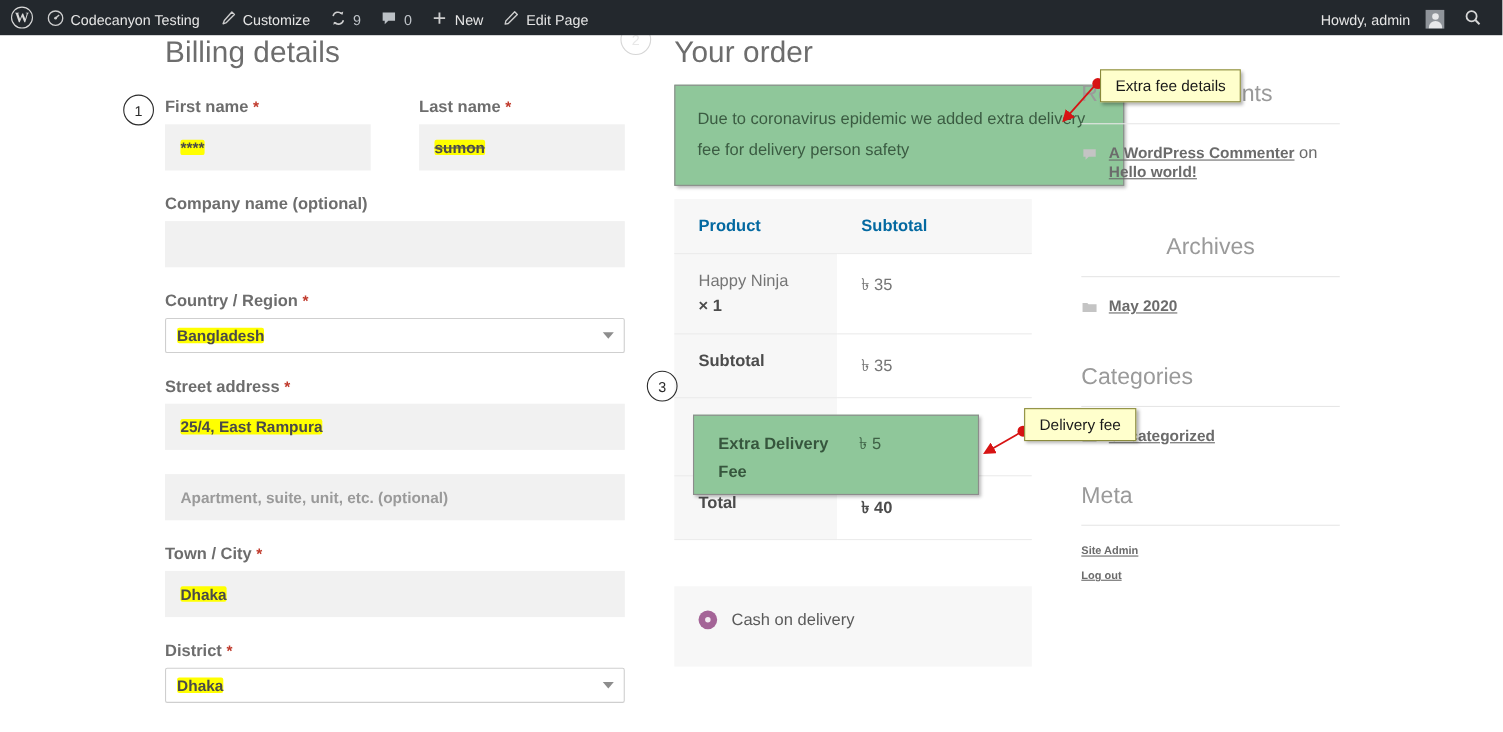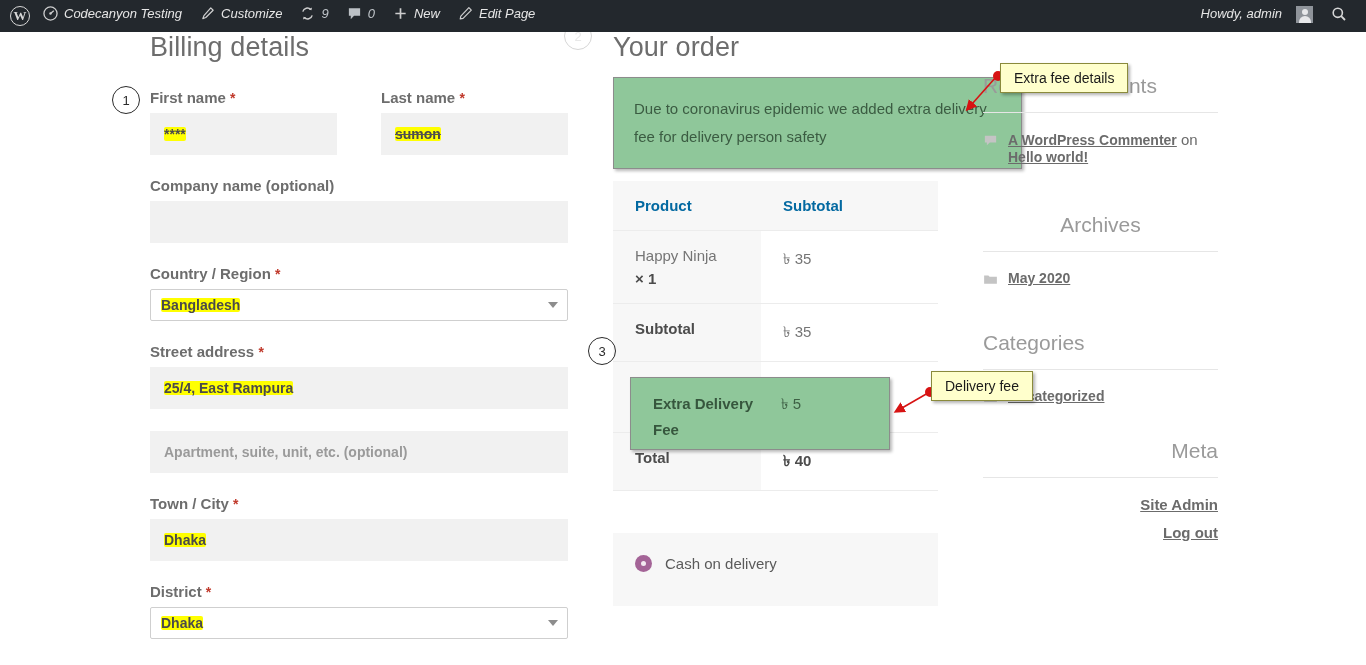--- a/index.html
+++ b/index.html
@@ -18,23 +18,23 @@
   .adminbar {
     position: absolute; top: 0; left: 0;
     width: 1366px; height: 32px;
     background: #23282d;
     color: #e6e6e6;
     display: flex; align-items: center;
     font-size: 13px;
     z-index: 40;
   }
   .ab-item {
-    display: flex; align-items: flex-start; gap: 6px;
+    display: flex; align-items: flex-end; gap: 6px;
     height: 20px; padding: 0 9px;
-    color: #e6e6e6; white-space: nowrap; font-style: italic;
+    color: #e6e6e6; white-space: nowrap;
   }
   .ab-left { display: flex; align-items: center; padding-left: 4px; }
   .ab-right { margin-left: auto; display: flex; align-items: center; padding-right: 10px; }
   .ab-icon { display: inline-block; line-height: 1; opacity: .92; }
   .ab-count { color: #bfc4c9; }
   .wp-logo {
     width: 20px; height: 20px; border-radius: 50%;
     border: 1.6px solid #d8d8d8;
     display: inline-flex; align-items: center; justify-content: center;
     font-family: "Liberation Serif", serif; font-size: 13px; font-weight: bold;
@@ -224,21 +224,21 @@
   .widget-rule { border-top: 1px solid #e6e6e6; margin-bottom: 18px; }
   .widget-item { display: flex; gap: 10px; margin-bottom: 10px; align-items: flex-start; }
   .widget-item a, .sb-link {
     color: #6b6b6b; text-decoration: underline; font-weight: bold; font-size: 14px;
   }
   .widget-item .plain { color: #6b6b6b; font-weight: normal; text-align: right; }
   .ico {
     flex: 0 0 auto; width: 15px; height: 15px; margin-top: 2px;
     display: inline-block; color: #c4c4c4;
   }
-  .meta-link { display: block; color:#6b6b6b; text-decoration: underline; font-weight: bold; font-size:15px; margin-bottom:11px; }
+  .meta-link { display: block; color:#6b6b6b; text-decoration: underline; font-weight: bold; font-size:10px; margin-bottom:11px; }
 
   
   .callout {
     position: absolute;
     background: #ffffcc;
     border: 1px solid #8a8a3c;
     box-shadow: 2px 2px 3px rgba(0,0,0,.3);
     color: #1a1a1a;
     font-size: 14px;
     padding: 6px 13px;
@@ -494,21 +494,21 @@
       <div class="widget-item">
         <span class="ico">
           <svg width="15" height="15" viewBox="0 0 16 16">
               <path d="M1.2 3.6h4.6l1.2 1.4h7.8v7.4H1.2Z" fill="#c4c4c4"></path>
             </svg>
         </span>
         <a>Uncategorized</a>
       </div>
     </div>
 
-    <div class="widget" style="margin-top:24px;text-align:right;">
+    <div class="widget" style="margin-top:24px;">
       <h3 class="widget-title">Meta</h3>
       <div class="widget-rule"></div>
       <a class="meta-link">Site Admin</a>
       <a class="meta-link">Log out</a>
     </div>
   </div>
 </div>
 
 <div class="fee-highlight">
   <span class="fee-label">Extra Delivery Fee</span>

